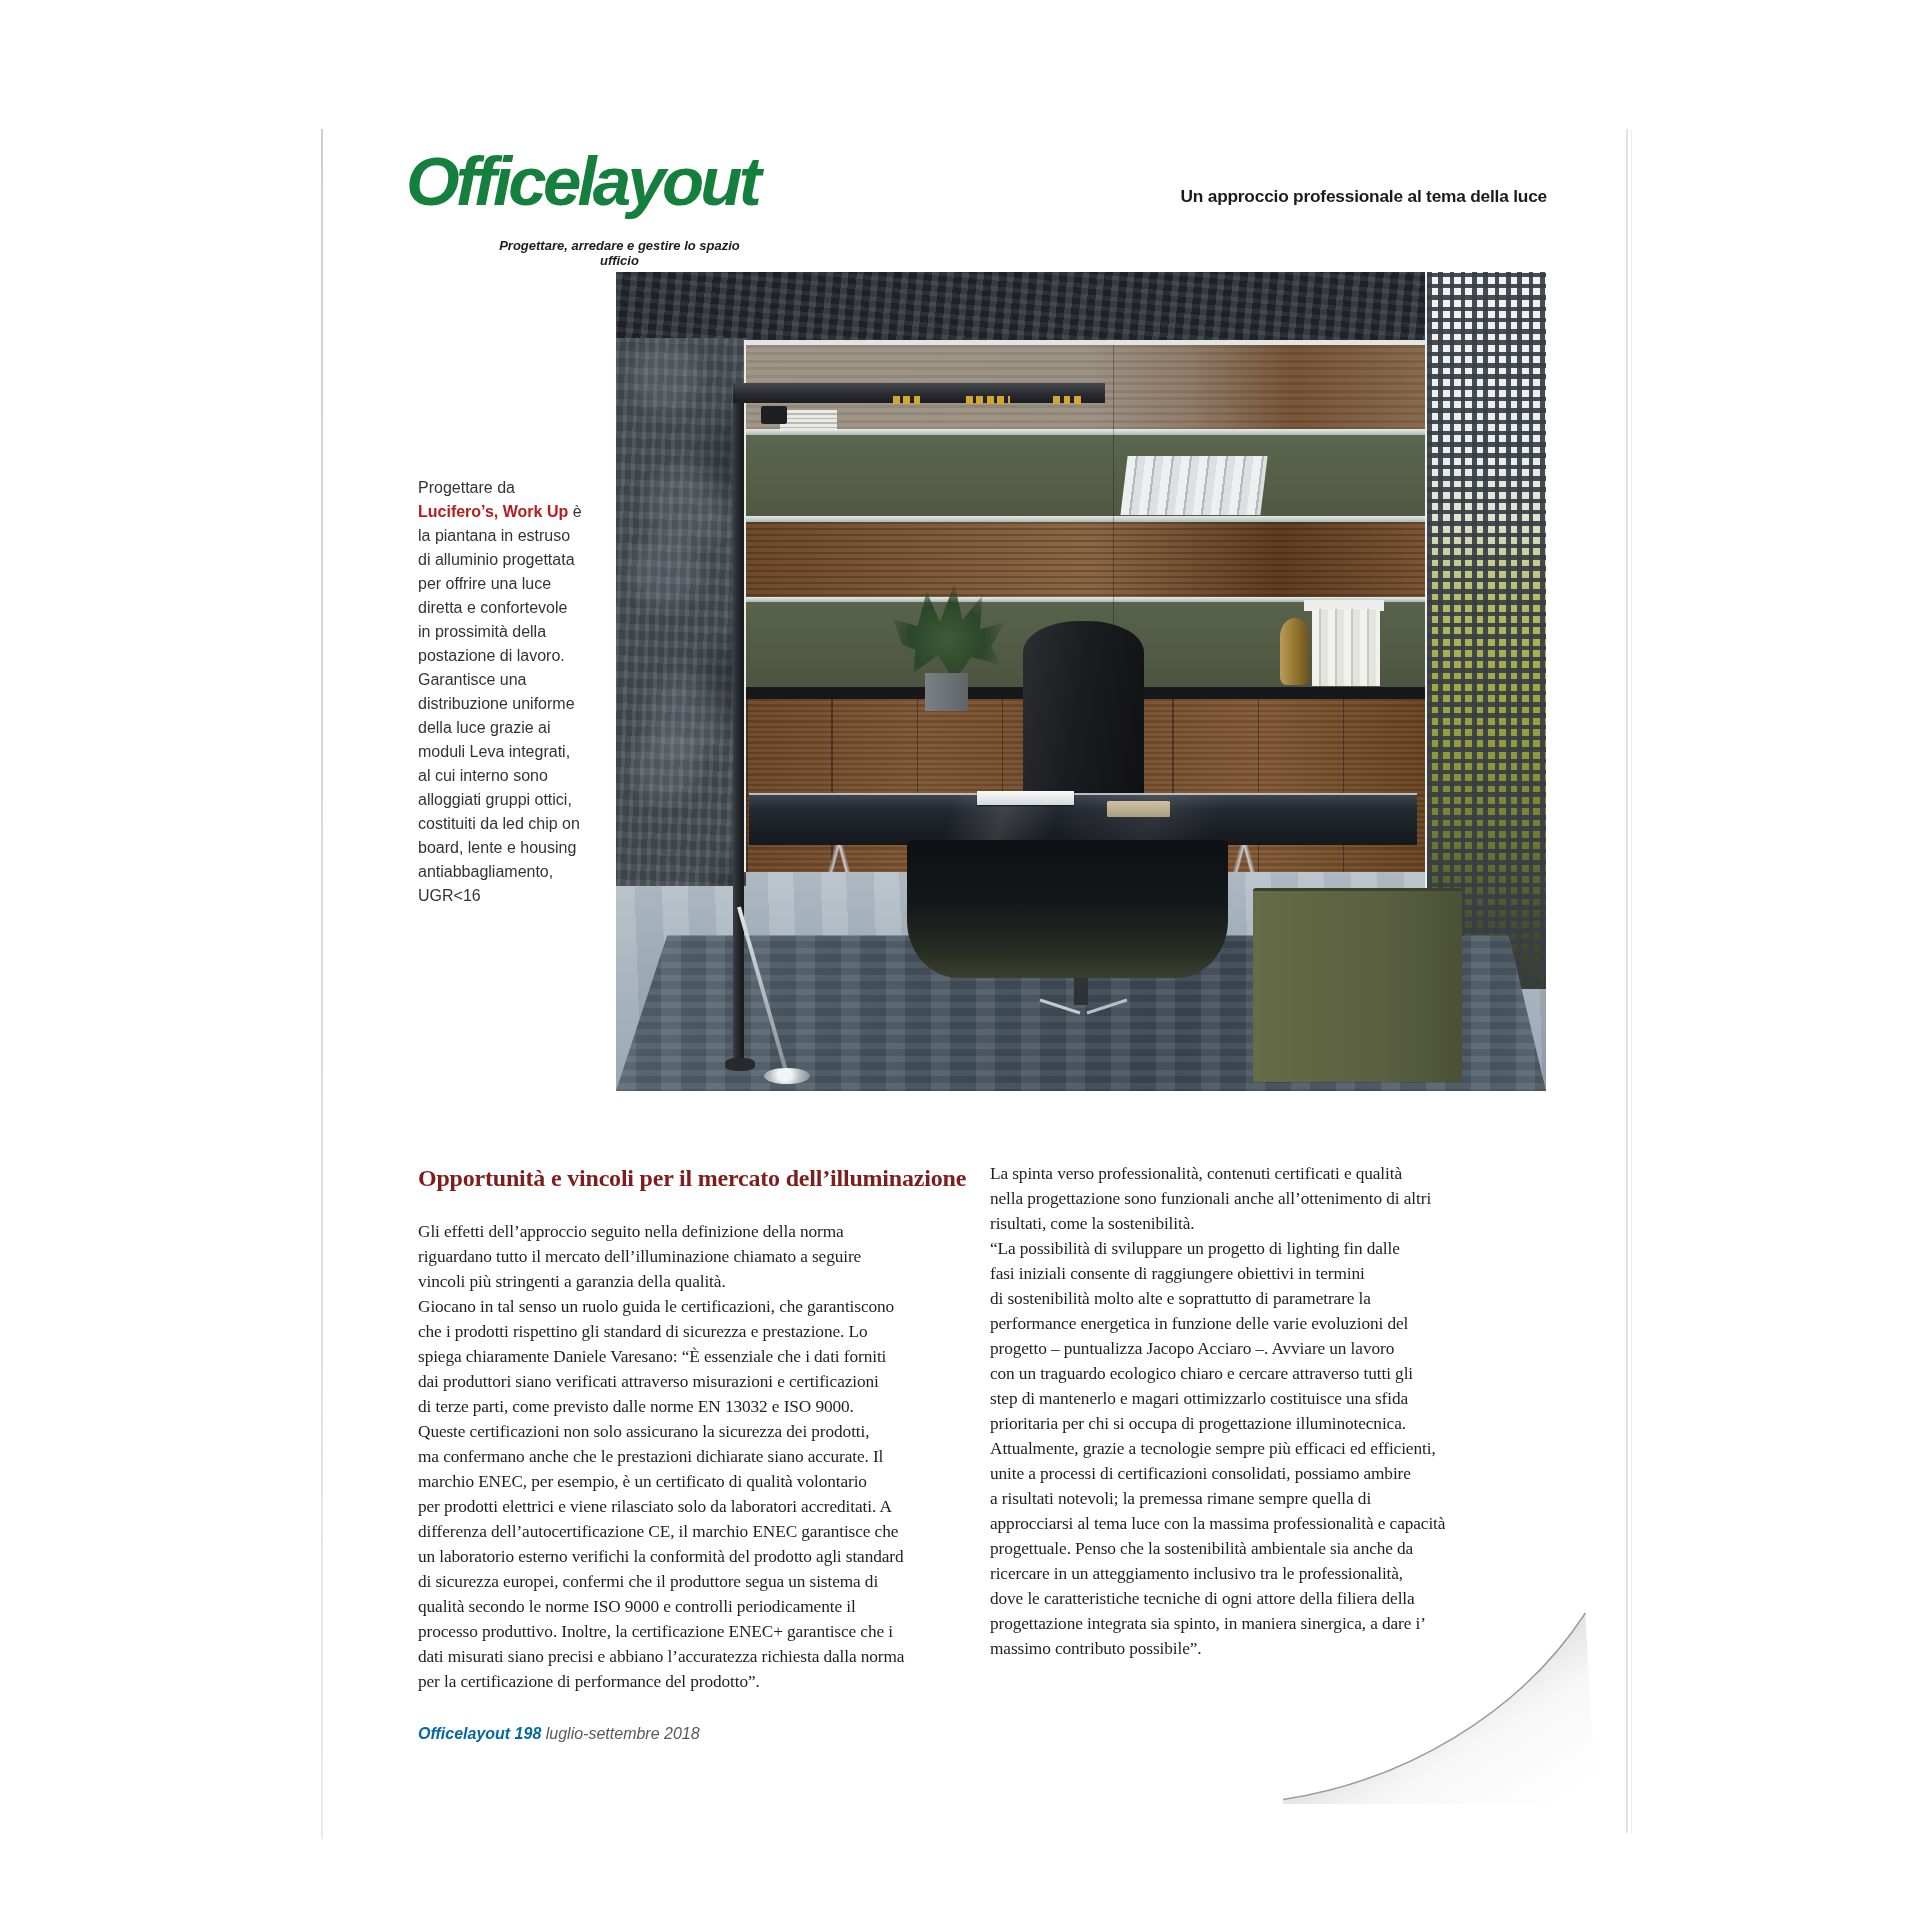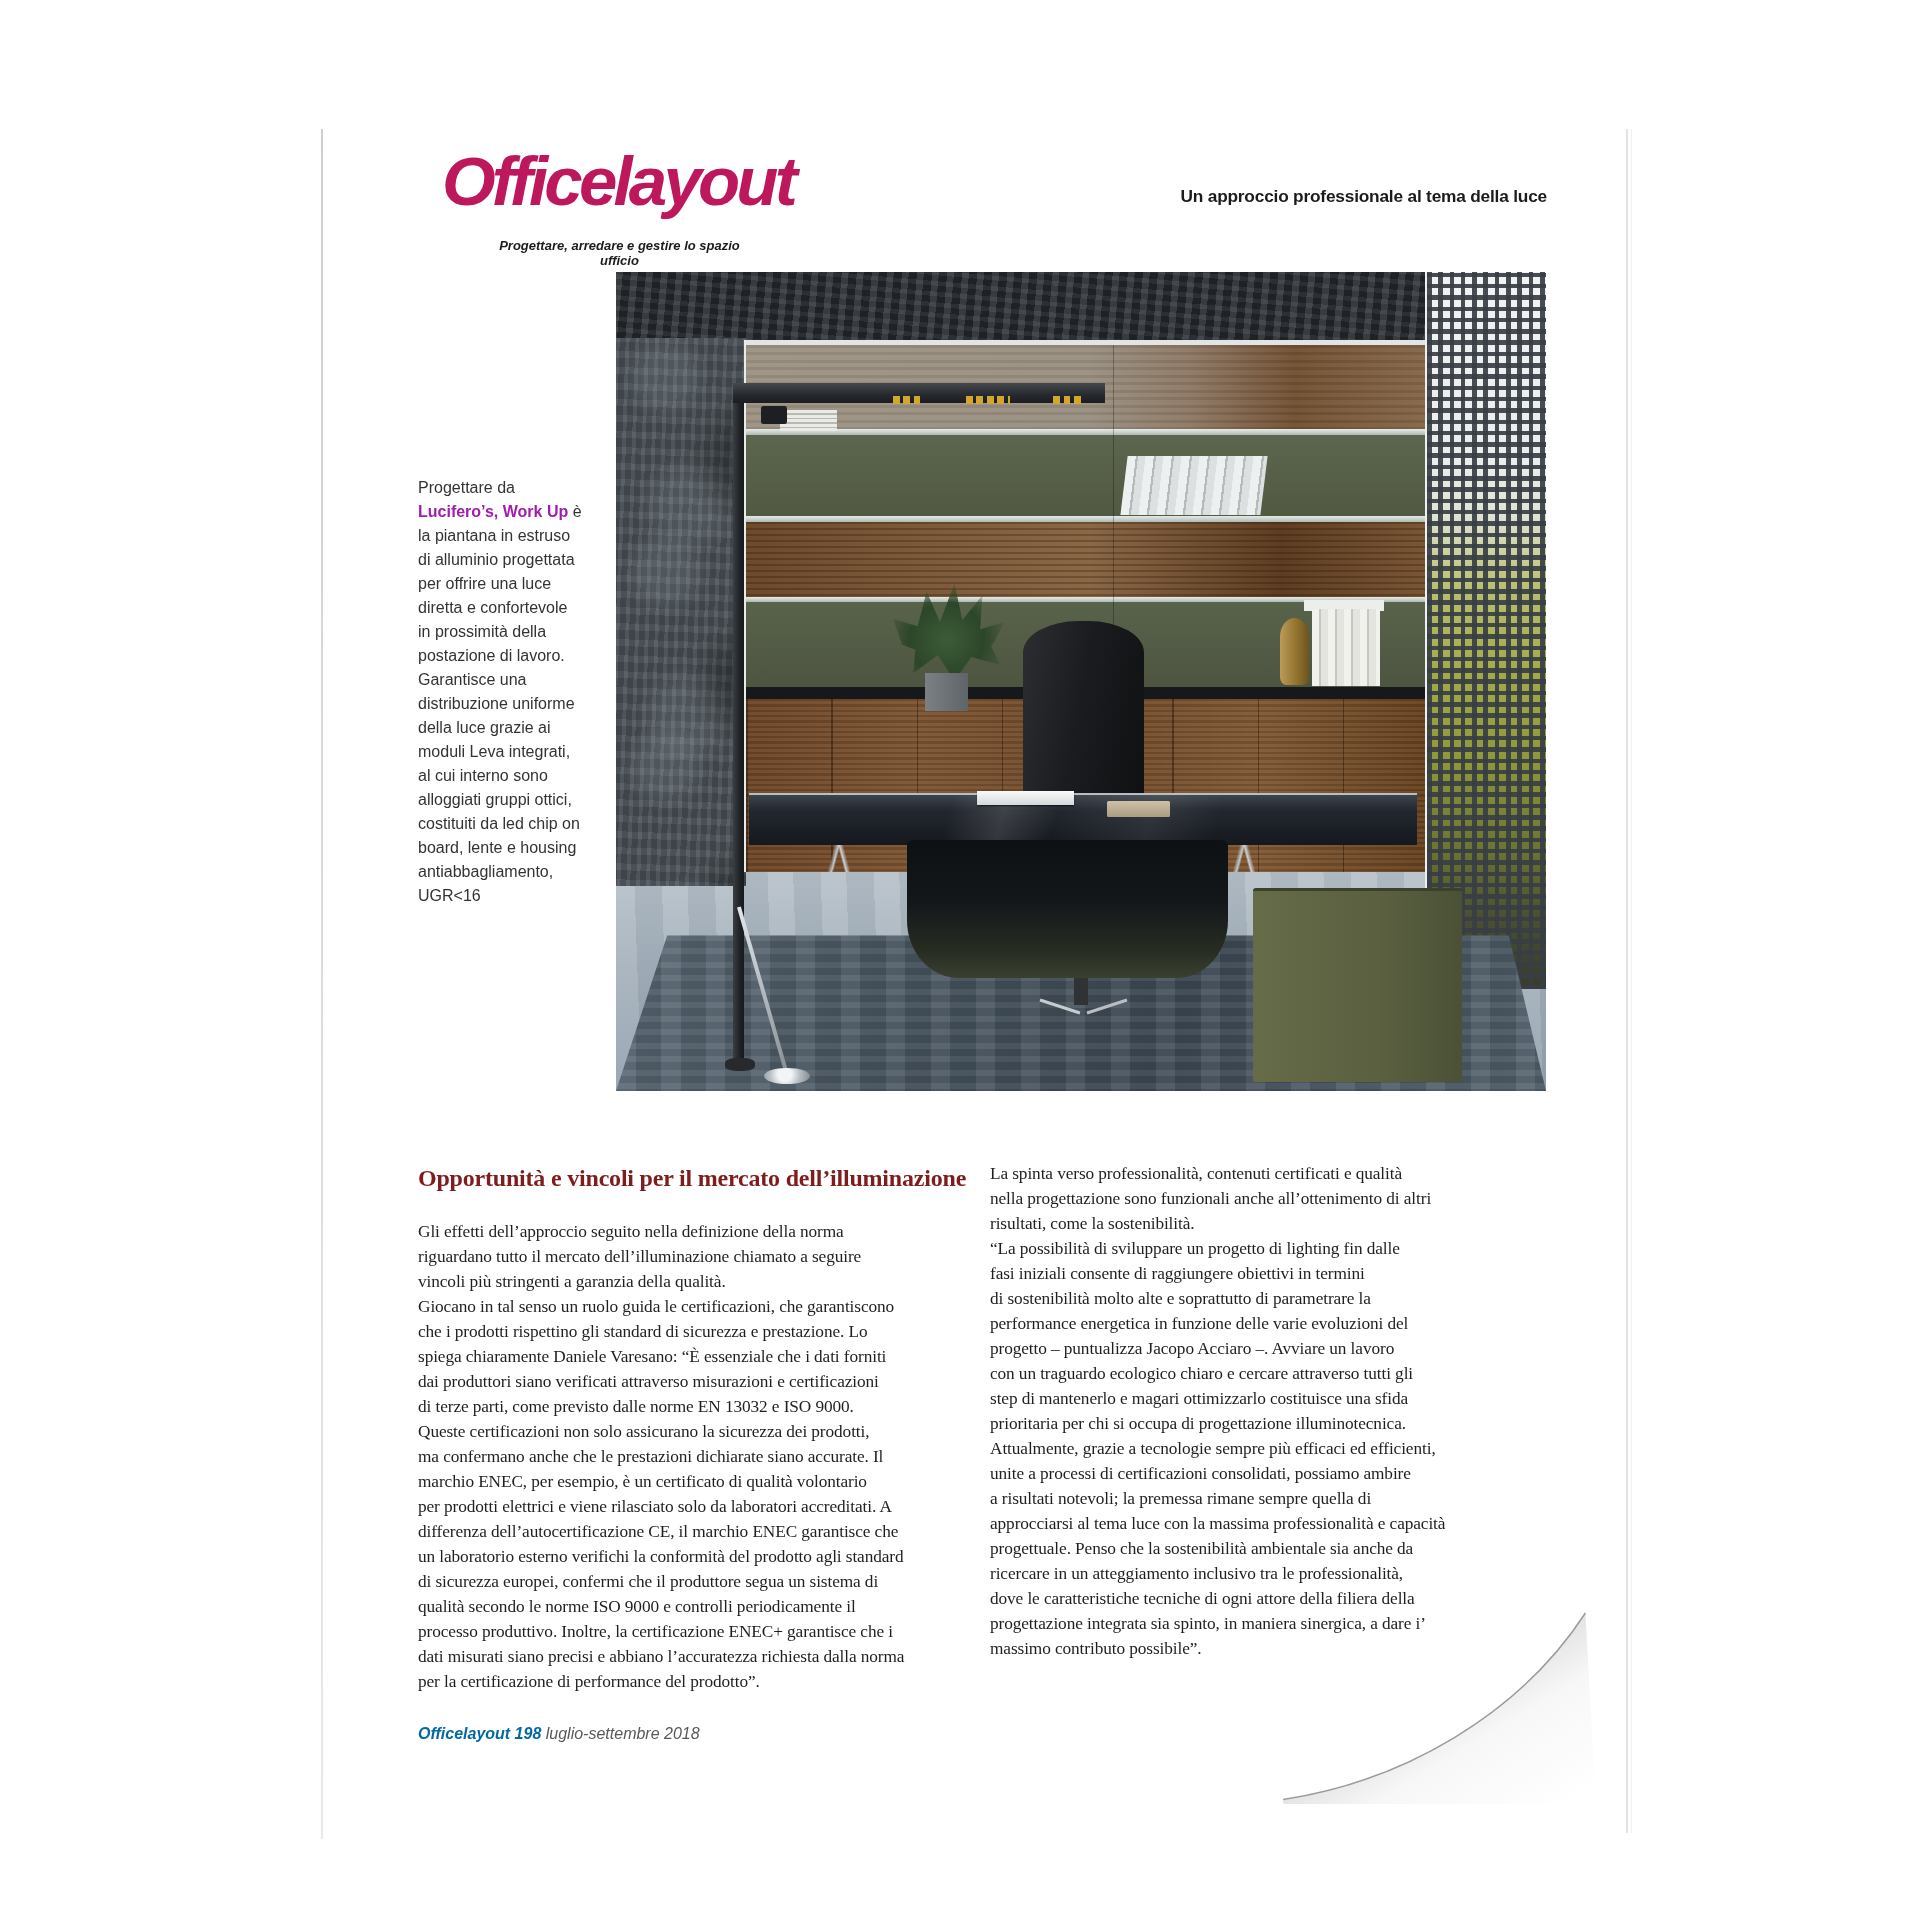--- a/index.html
+++ b/index.html
@@ -5,21 +5,21 @@
   html,body{margin:0;padding:0;background:#ffffff;}
   body{width:1924px;height:1924px;position:relative;font-family:"Liberation Sans",sans-serif;overflow:hidden;}
   .abs{position:absolute;}
 
   
   .edge-left{left:321px;top:129px;width:2.3px;height:1710px;background:linear-gradient(180deg,#cfcfcf,#dedede 60%,#e9e9e9);}
   .edge-right{left:1626px;top:129px;width:1.5px;height:1704px;background:#e2e2e2;}
   .edge-right2{left:1631px;top:129px;width:0.8px;height:1704px;background:#efefef;}
 
   
-  .logo{left:406px;top:147px;font-size:69px;font-weight:bold;font-style:italic;letter-spacing:-3.8px;color:#be185d;line-height:1;margin-left:36px;}
+  .logo{left:406px;top:147px;font-size:69px;font-weight:bold;font-style:italic;letter-spacing:-3.8px;color:#15803d;line-height:1;}
   .tagline{left:487px;top:238px;width:265px;text-align:center;font-size:13px;font-weight:bold;font-style:italic;color:#1c1c1c;}
   .kicker{right:377px;top:186px;font-size:17.3px;font-weight:bold;letter-spacing:-0.2px;color:#1b1b1b;}
 
   
   .photo{left:616px;top:272px;width:930px;height:819px;overflow:hidden;background:#9aa7b2;}
   .photo > div{position:absolute;}
   .ph-floor{left:0;top:72.8%;width:100%;height:27.2%;
     background:repeating-linear-gradient(88deg,rgba(255,255,255,.10) 0 25.6px,rgba(120,135,150,.12) 25.6px 53px),
     linear-gradient(180deg,#b6c0c8 0%,#a2aeb9 45%,#8f9eab 100%);}
   .ph-top-strip{left:0;top:0;width:87.4%;height:8.6%;background-color:#2d3237;
@@ -99,21 +99,21 @@
   .leds{top:15.1%;height:1%;background:repeating-linear-gradient(90deg,#d2a62f 0 6.8px,rgba(0,0,0,0) 6.8px 10.5px);}
   .leds1{left:29.8%;width:2.9%;} .leds2{left:37.6%;width:4.8%;} .leds3{left:47%;width:3%;}
   .lamp-leg{left:13.2%;top:77.3%;width:18.9%;height:3.8px;transform-origin:left center;transform:rotate(74deg);
     background:linear-gradient(90deg,#e2e6e9,#aab1b7 60%,#868d93);}
   .lamp-foot{left:11.7%;top:96%;width:3.2%;height:1.5%;background:#27292c;border-radius:40%;}
   .lamp-disc{left:15.9%;top:97.2%;width:5%;height:2%;border-radius:50%;
     background:radial-gradient(circle at 45% 40%,#f2f5f7 0 25%,#b9c0c5 55%,#7e868c 100%);}
 
   
   .caption{left:418px;top:476px;font-size:16px;line-height:24px;color:#333;white-space:pre;}
-  .caption b{color:#a21caf;}
+  .caption b{color:#b91c1c;}
   .title{left:418px;top:1165px;font-family:"Liberation Serif",serif;font-size:24px;font-weight:bold;letter-spacing:-0.2px;color:#7f1d1d;}
   .col{font-family:"Liberation Serif",serif;font-size:17.3px;line-height:25px;color:#1f1f1f;white-space:pre;letter-spacing:-0.1px;}
   .col-left{left:418px;top:1219px;}
   .col-right{left:990px;top:1161px;}
 
   
   .footer{left:418px;top:1725px;font-size:16px;font-style:italic;}
   .footer .mag{font-weight:bold;color:#0369a1;}
   .footer .date{color:#585858;}
 

